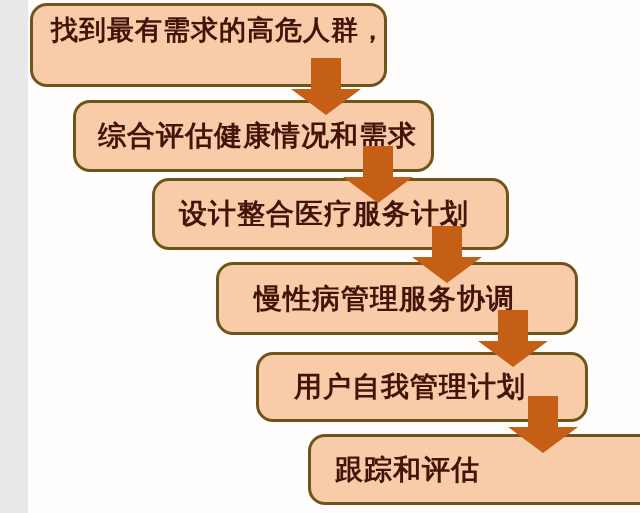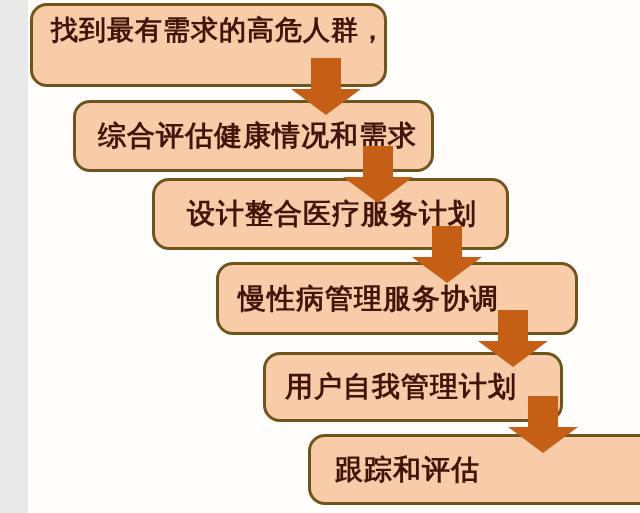--- a/index.html
+++ b/index.html
@@ -30,29 +30,29 @@
     border-radius:17px;
     color:var(--c-text);
     font-weight:700;
     letter-spacing:1px;
     z-index:1;
     white-space:nowrap;
   }
   .single{
     display:flex;
     align-items:center;
-    padding-left:19px;
+    padding-left:35px;
     font-size:28px;
   }
   .b1{left:2px;  top:3px;   width:357px; height:84px;
       font-size:27px; line-height:34px; padding:7px 4px 0 18px;}
   .b2{left:45px; top:100px; width:361px; height:72px; padding-left:22px;}
-  .b3{left:124px;top:178px; width:357px; height:72px; padding-left:32px;}
+  .b3{left:124px;top:178px; width:357px; height:72px; padding-left:24px;}
   .b4{left:188px;top:262px; width:362px; height:73px;}
-  .b5{left:235px;top:352px; width:300px; height:70px;}
+  .b5{left:228px;top:352px; width:332px; height:70px;}
   .b6{left:280px;top:434px; width:350px; height:71px; padding-left:24px;}
   .arrow{
     position:absolute;
     width:72px;
     height:57px;
     color:var(--c-arrow);
     z-index:2;
   }
   .a1{left:262px;top:58px;}
   .a2{left:314px;top:146px;}

